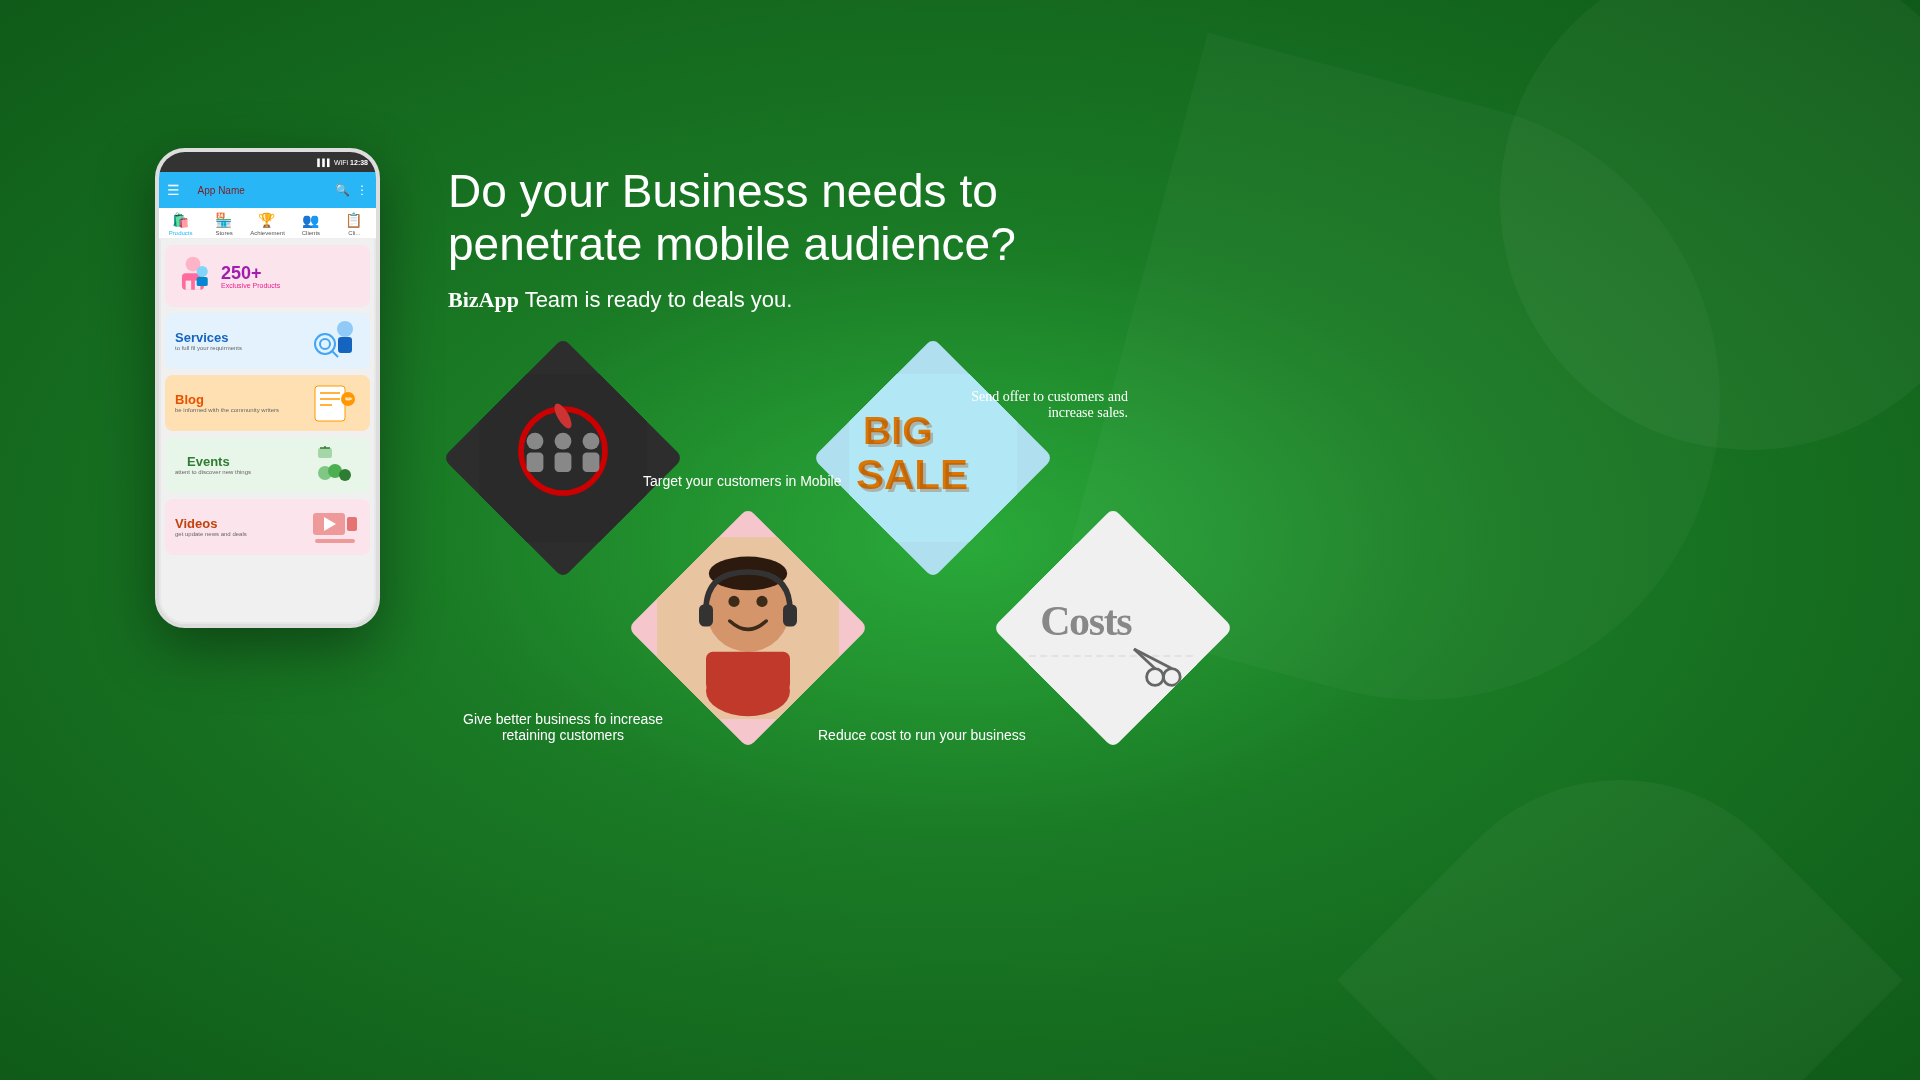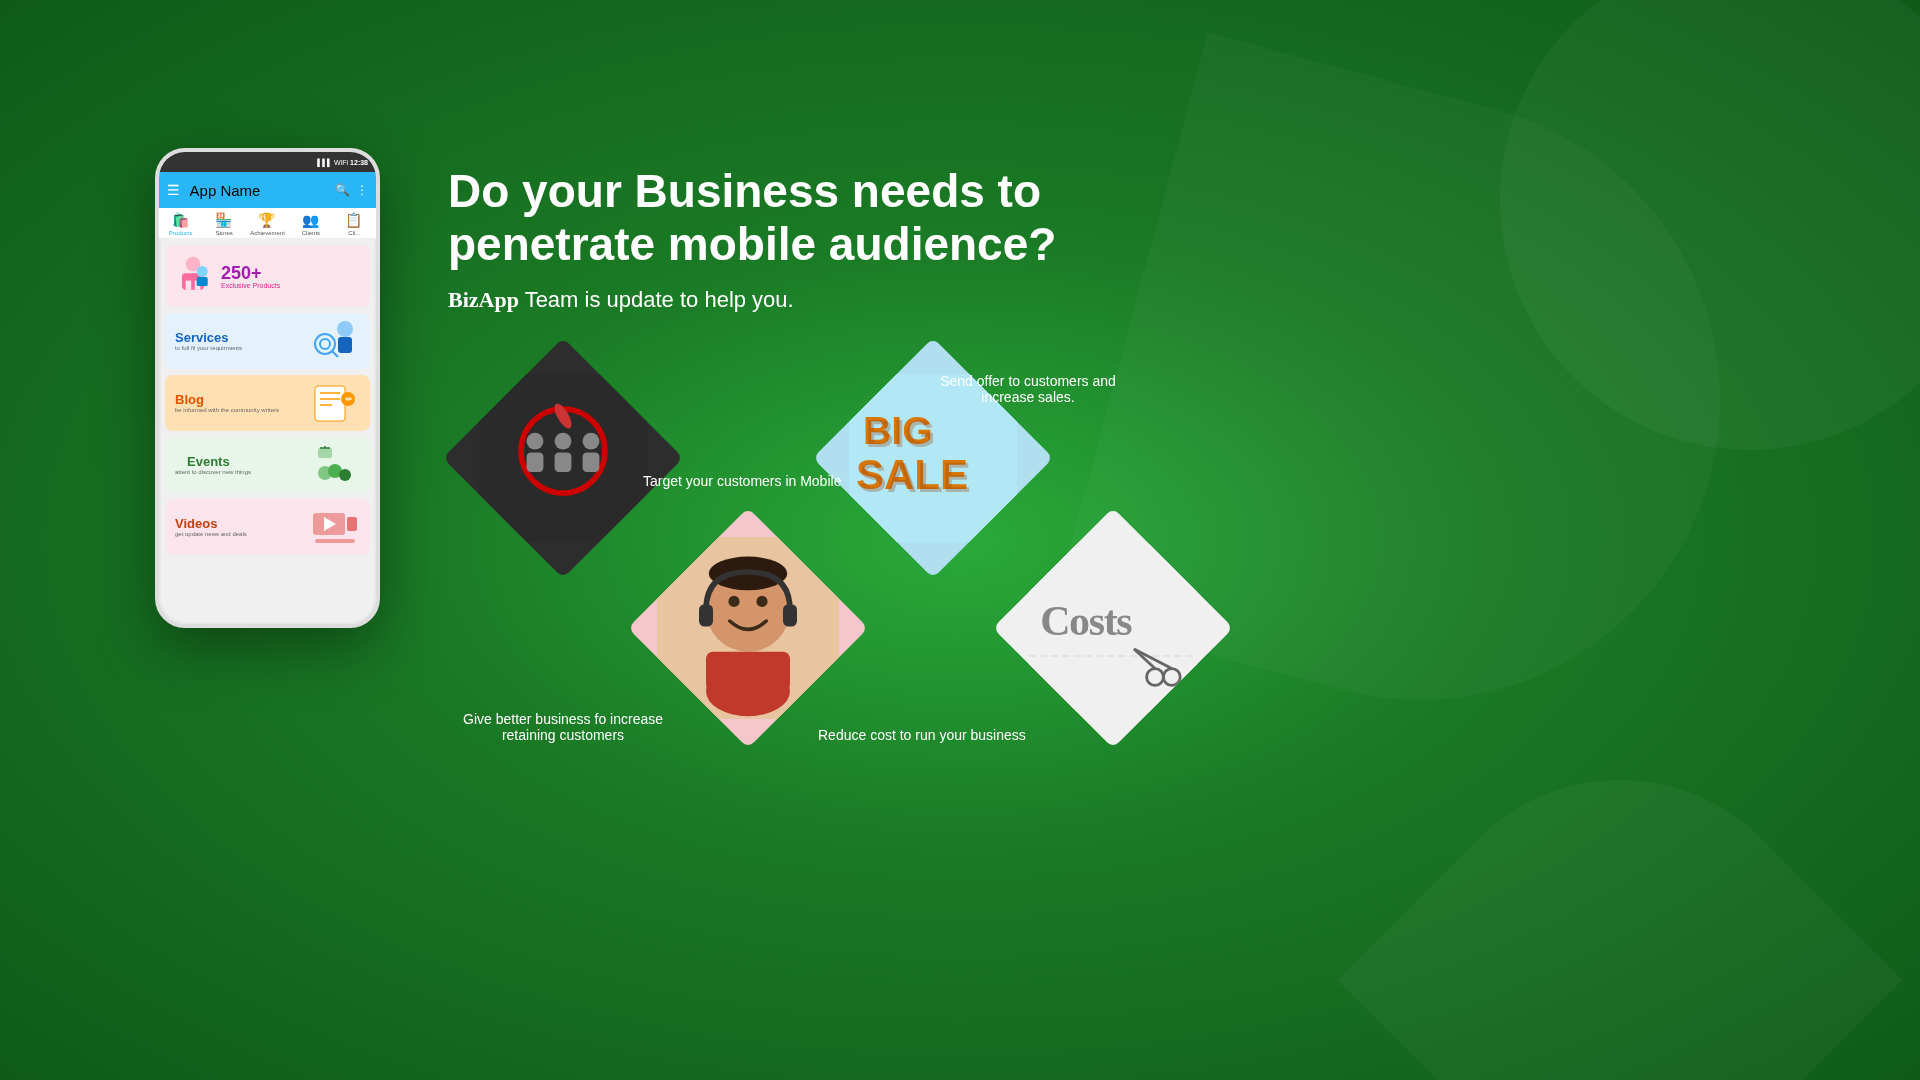--- a/index.html
+++ b/index.html
@@ -88,25 +88,25 @@
       align-items: center;
       padding: 0 8px;
       gap: 6px;
     }
     .hamburger-icon {
       color: white;
       font-size: 14px;
       cursor: pointer;
     }
     .app-name-text {
-      color: #000000;
-      font-size: 15px;
+      color: #7f1d1d;
+      font-size: 10px;
       font-weight: 500;
       flex: 1;
-      margin-left: 4px;
+      margin-left: 12px;
     }
     .topbar-icons {
       display: flex;
       gap: 6px;
     }
     .topbar-icon {
       color: white;
       font-size: 12px;
     }
 
@@ -210,21 +210,21 @@
     .right-content {
       position: absolute;
       left: 448px;
       top: 165px;
       width: 1380px;
     }
 
     .headline {
       color: white;
       font-size: 46px;
-      font-weight: 700;
+      font-weight: 400;
       line-height: 1.15;
       margin-bottom: 16px;
       max-width: 620px;
     }
 
     .subheadline {
       color: white;
       font-size: 22px;
       margin-bottom: 40px;
     }
@@ -267,21 +267,21 @@
     .diamond-3 { top: 190px; left: 215px; }
     .diamond-4 { top: 190px; left: 580px; }
 
     .diamond-caption {
       position: absolute;
       color: white;
       font-size: 14px;
       text-align: center;
     }
     .cap-1 { top: 120px; left: 195px; text-align: center; }
-    .cap-2 { top: 20px; right: 80px; text-align: center; width: 200px; }
+    .cap-2 { top: 36px; right: 80px; text-align: right; width: 200px; font-family: Liberation Serif, serif; }
     .cap-3 { bottom: 30px; left: 10px; text-align: center; width: 210px; }
     .cap-4 { bottom: 30px; left: 370px; }
 
     
     .d1-bg { background: #2d2d2d; }
     .d2-bg { background: #b0e0f0; }
     .d3-bg { background: #f5c6cb; }
     .d4-bg { background: #f0f0f0; }
   </style>
 </head>
@@ -410,21 +410,21 @@
       </div>
     </div>
   </div>
 </div>
 
 <div class="right-content">
 
   <h1 class="headline">Do your Business needs to penetrate mobile audience?</h1>
 
   <p class="subheadline">
-    <strong class="brand">BizApp</strong><span> Team is update to help you.</span>
+    <strong class="brand">BizApp</strong><span> Team is ready to deals you.</span>
   </p>
 
   <div class="diamond-grid">
 
     <div class="diamond-item diamond-1">
       <div class="diamond-item-inner d1-bg">
         <svg width="120" height="120" viewBox="0 0 120 120">
 
           <rect width="120" height="120" fill="#2a2a2a"></rect>
           <circle cx="60" cy="55" r="30" fill="none" stroke="#cc0000" stroke-width="4"></circle>

